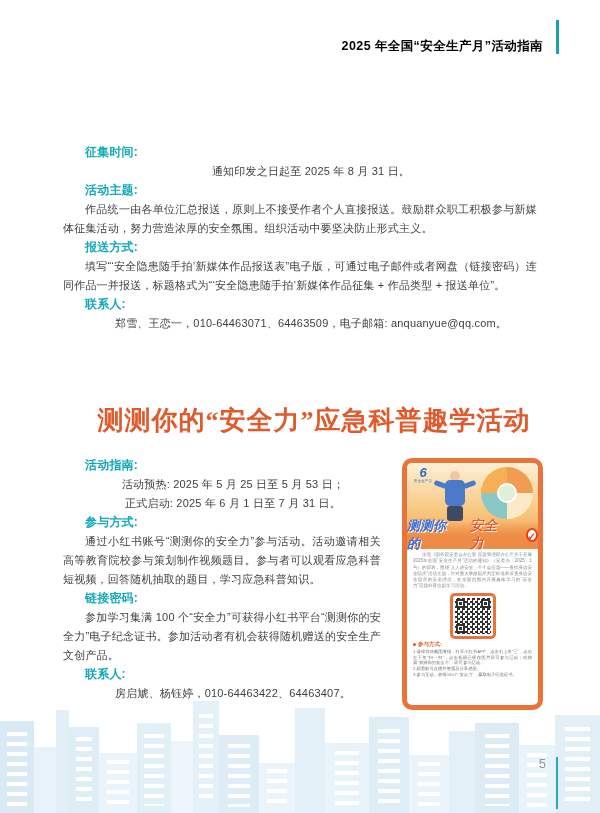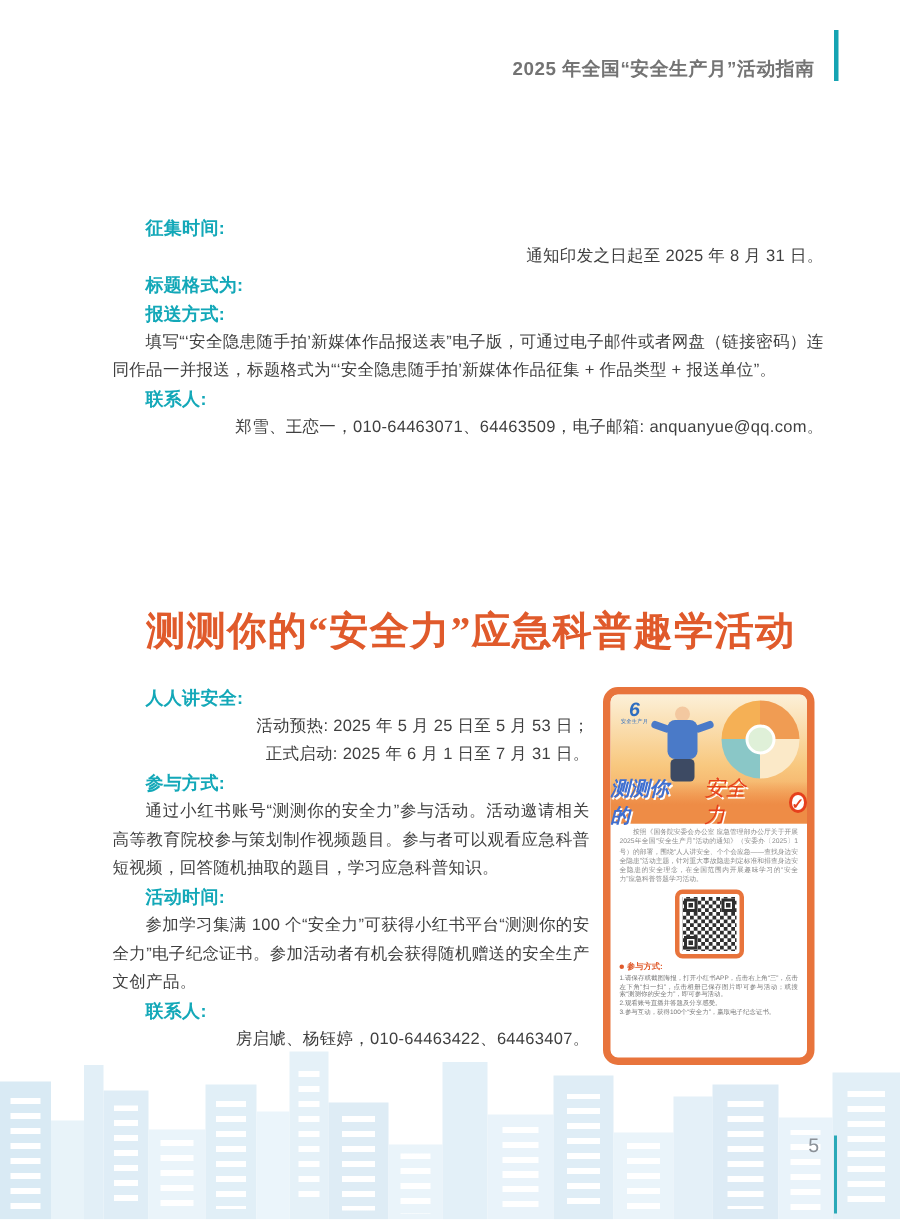--- a/index.html
+++ b/index.html
@@ -1,34 +1,34 @@
 <!DOCTYPE html>
 <html><head>
 <meta charset="utf-8">
 <style>
   html,body{margin:0;padding:0;background:#fff;}
   .page{position:relative;width:600px;height:813px;background:#ffffff;overflow:hidden;
         font-family:"Liberation Sans",sans-serif;}
   
   .hdr-text{position:absolute;top:38px;right:57px;font-size:12.5px;font-weight:bold;
-            color:#737373;letter-spacing:.4px;z-index:3;}
+            color:#000000;letter-spacing:.4px;z-index:3;}
   .hdr-bar{position:absolute;top:20px;left:556px;width:3px;height:34px;background:#15A3B2;z-index:3;}
   
   .sec-title{position:absolute;left:0;width:600px;text-align:center;
              font-family:"Liberation Serif",serif;font-weight:bold;font-size:26px;
              color:#E05A2B;letter-spacing:1px;z-index:2;}
   #title1{top:90px;} #title2{top:403px;padding-left:14px;}
   
   .textcol{position:absolute;color:#3F3F3F;font-size:11px;line-height:19px;
-           letter-spacing:.2px;z-index:2;margin-left:12px;}
+           letter-spacing:.2px;z-index:2;}
   #sec1{top:143px;left:63px;width:474px;}
   #sec2{top:456px;left:63px;width:318px;}
   .lbl{color:#13A8B8;font-weight:bold;font-size:12px;padding-left:22px;margin:0;line-height:19px;}
   .bd{margin:0;text-indent:22px;text-align:justify;}
-  .bd.short{text-align:right;}
+  .bd.short{text-align:center;}
   
   #poster{position:absolute;top:458px;left:402px;width:141px;height:252px;
           border:5px solid #E8743C;border-radius:10px;background:#fff;
           box-sizing:border-box;overflow:hidden;z-index:4;}
   .p-top{position:relative;height:86px;background:linear-gradient(180deg,#FCF0D8 0%,#F8C87F 55%,#F29B53 100%);}
   .p-logo{position:absolute;left:4px;top:3px;width:24px;text-align:center;color:#2E6DC0;}
   .p-logo .n{font-size:13px;font-weight:bold;font-style:italic;line-height:13px;}
   .p-logo .t{font-size:3.5px;line-height:4px;letter-spacing:.2px;}
   .p-man{position:absolute;left:28px;top:8px;width:40px;height:52px;}
   .p-man .head{position:absolute;left:15px;top:0;width:10px;height:10px;border-radius:50%;background:#F3C8A0;}
@@ -121,35 +121,36 @@
         <div class="win"></div>
       </div>
     </div>
 
   <div class="hdr-text">2025 年全国“安全生产月”活动指南</div>
   <div class="hdr-bar"></div>
 
   <div class="textcol" id="sec1">
     <p class="lbl">征集时间:</p>
     <p class="bd short">通知印发之日起至 2025 年 8 月 31 日。</p>
-    <p class="lbl">标题格式为:</p>
+    <p class="lbl">活动主题:</p>
+    <p class="bd">作品统一由各单位汇总报送，原则上不接受作者个人直接报送。鼓励群众职工积极参与新媒体征集活动，努力营造浓厚的安全氛围。组织活动中要坚决防止形式主义。</p>
     <p class="lbl">报送方式:</p>
     <p class="bd">填写“‘安全隐患随手拍’新媒体作品报送表”电子版，可通过电子邮件或者网盘（链接密码）连同作品一并报送，标题格式为“‘安全隐患随手拍’新媒体作品征集 + 作品类型 + 报送单位”。</p>
     <p class="lbl">联系人:</p>
     <p class="bd short">郑雪、王恋一，010-64463071、64463509，电子邮箱: anquanyue@qq.com。</p>
   </div>
 
   <div class="sec-title" id="title2">测测你的“安全力”应急科普趣学活动</div>
   <div class="textcol" id="sec2">
-    <p class="lbl">人人讲安全:</p>
+    <p class="lbl">活动指南:</p>
     <p class="bd short">活动预热: 2025 年 5 月 25 日至 5 月 53 日；</p>
     <p class="bd short">正式启动: 2025 年 6 月 1 日至 7 月 31 日。</p>
     <p class="lbl">参与方式:</p>
     <p class="bd">通过小红书账号“测测你的安全力”参与活动。活动邀请相关高等教育院校参与策划制作视频题目。参与者可以观看应急科普短视频，回答随机抽取的题目，学习应急科普知识。</p>
-    <p class="lbl">活动时间:</p>
+    <p class="lbl">链接密码:</p>
     <p class="bd">参加学习集满 100 个“安全力”可获得小红书平台“测测你的安全力”电子纪念证书。参加活动者有机会获得随机赠送的安全生产文创产品。</p>
     <p class="lbl">联系人:</p>
     <p class="bd short">房启虓、杨钰婷，010-64463422、64463407。</p>
   </div>
 
   <div id="poster">
     <div class="p-top">
       <div class="p-logo">
         <div class="n">6</div>
         <div class="t">安全生产月</div>

